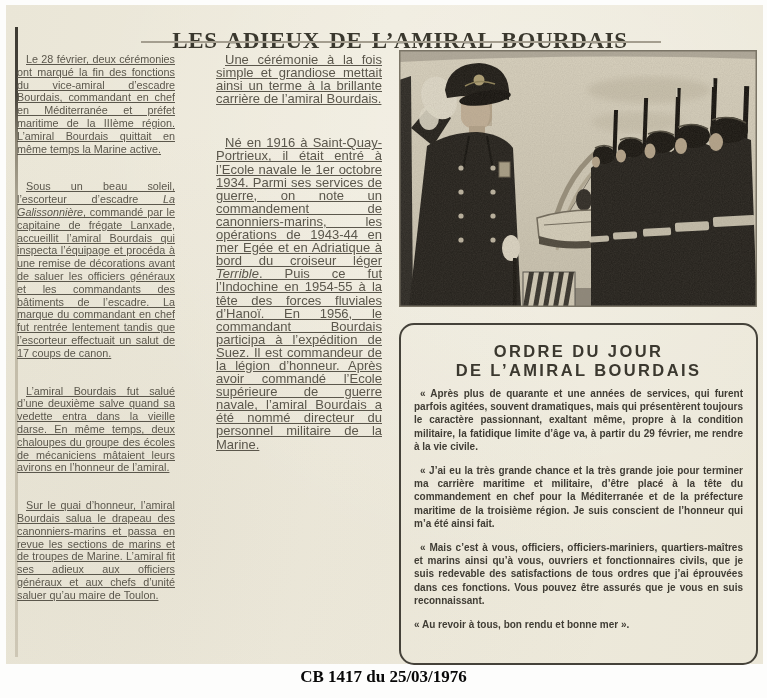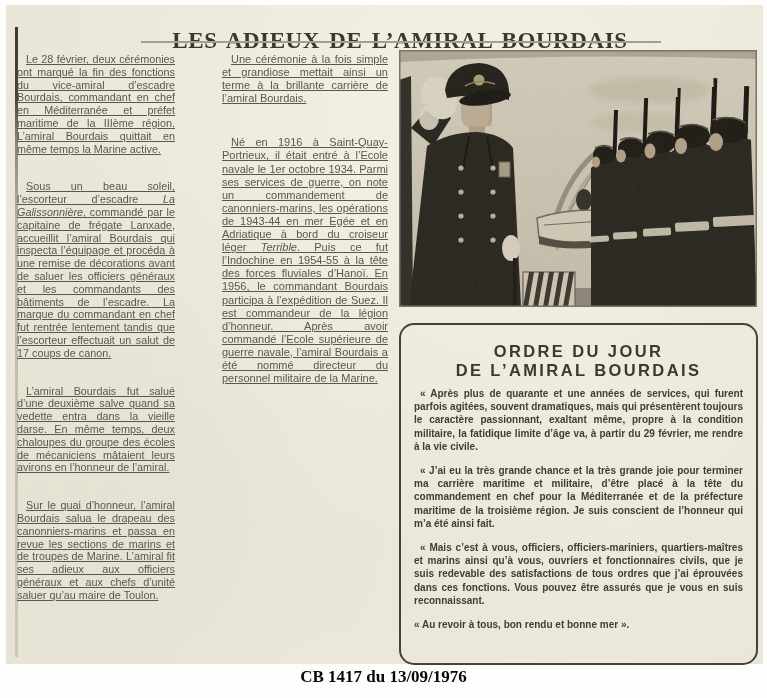--- a/index.html
+++ b/index.html
@@ -17,21 +17,21 @@
   
   .headline{position:absolute;left:30px;top:13px;width:740px;text-align:center;
          font-family:"Liberation Serif",serif;font-weight:700;font-size:23px;
          letter-spacing:.6px;word-spacing:3px;color:#3a382e;}
   .headline-rule{position:absolute;left:141px;top:41px;width:520px;height:2px;background:#a49e8f;}
   
   .col{position:absolute;top:53px;text-align:justify;color:#5b574c;overflow:hidden;text-decoration:underline;}
   .col p{margin:0;text-indent:9px;}
   .col-1{left:17px;width:158px;height:608px;font-size:10.8px;line-height:12.8px;}
   .col-1 p{margin-bottom:25px;}
-  .col-2{left:222px;width:166px;height:608px;font-size:11px;line-height:13.1px;}
+  .col-2{left:216px;width:166px;height:608px;font-size:13px;line-height:13.1px;}
   .col-2 p{margin-bottom:31px;}
   .col i{font-style:italic;}
   
   .photo{position:absolute;left:399px;top:50px;width:358px;height:257px;}
   .photo svg{display:block;}
   
   .order-box{position:absolute;left:399px;top:323px;width:359px;height:342px;box-sizing:border-box;
          border:2.5px solid #45423a;border-radius:15px;padding:17px 13px 6px;overflow:hidden;
          color:#403d35;font-weight:700;}
   .order-heading{text-align:center;font-size:16.5px;line-height:19px;letter-spacing:2.4px;
@@ -187,14 +187,14 @@
       <span>DE L’AMIRAL BOURDAIS</span>
     </h2>
     <div class="order-body">
         <p>« Après plus de quarante et une années de services, qui furent parfois agitées, souvent dramatiques, mais qui présentèrent toujours le caractère passionnant, exaltant même, propre à la condition militaire, la fatidique limite d’âge va, à partir du 29 février, me rendre à la vie civile.</p>
         <p>« J’ai eu la très grande chance et la très grande joie pour terminer ma carrière maritime et militaire, d’être placé à la tête du commandement en chef pour la Méditerranée et de la préfecture maritime de la troisième région. Je suis conscient de l’honneur qui m’a été ainsi fait.</p>
         <p>« Mais c’est à vous, officiers, officiers-mariniers, quartiers-maîtres et marins ainsi qu’à vous, ouvriers et fonctionnaires civils, que je suis redevable des satisfactions de tous ordres que j’ai éprouvées dans ces fonctions. Vous pouvez être assurés que je vous en suis reconnaissant.</p>
         <p>« Au revoir à tous, bon rendu et bonne mer ».</p>
       </div>
   </div>
 
-  <div class="caption">CB 1417 du 13/09/1976</div>
+  <div class="caption">CB 1417 du 25/03/1976</div>
 </div>
 
 </body></html>

